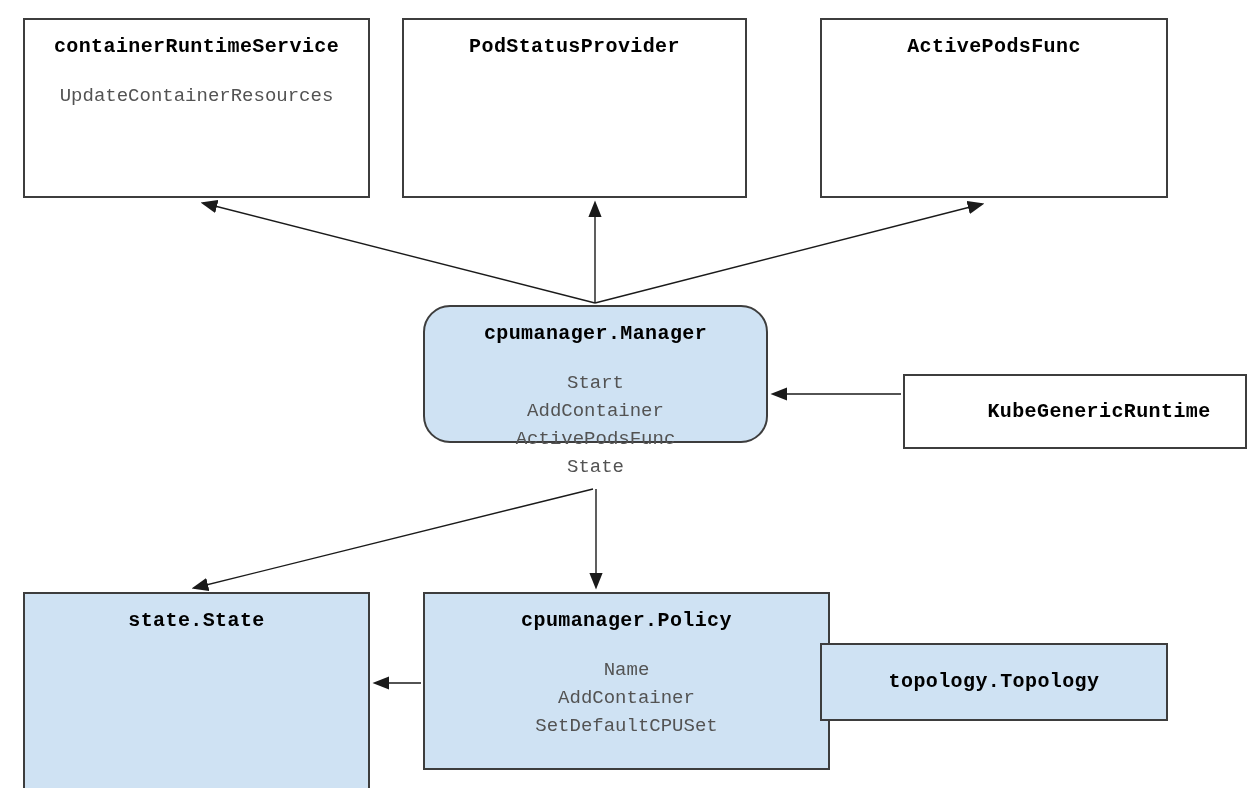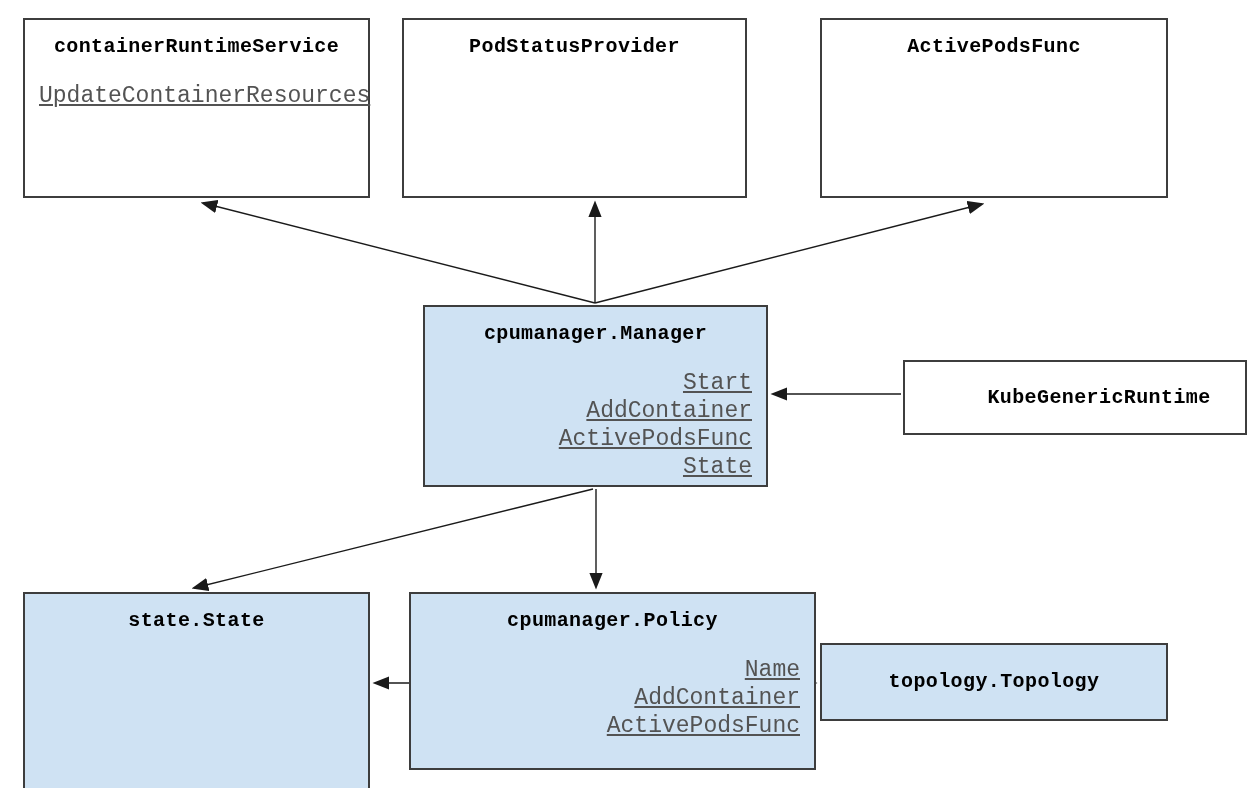--- a/index.html
+++ b/index.html
@@ -28,28 +28,27 @@
     font-size: 20px;
     letter-spacing: 0.4px;
     line-height: 24px;
     color: var(--title-text, #000);
     margin-top: 15px;
   }
   .node.center-v .node-title { margin-top: 0; }
 
   .node-methods {
     font-family: "Liberation Mono", "DejaVu Sans Mono", monospace;
-    font-size: 23px;
+    font-size: 19px;
     line-height: 28px;
     color: var(--method-text, #535353);
-    text-align: right;
+    text-align: center;
     padding: 0 14px;
     margin-top: 23px;
     white-space: pre-line;
-    text-decoration: underline;
   }
 
   svg.arrows { position: absolute; inset: 0; pointer-events: none; }
 </style>
 </head>
 <body>
 
 <div id="canvas">
 
   <svg class="arrows" width="1258" height="788" viewBox="0 0 1258 788">
@@ -76,40 +75,40 @@
   </div>
 
   <div class="node" style="left:402px; top:18px; width:345px; height:180px;">
     <div class="node-title">PodStatusProvider</div>
   </div>
 
   <div class="node" style="left:820px; top:18px; width:348px; height:180px;">
     <div class="node-title">ActivePodsFunc</div>
   </div>
 
-  <div class="node blue" style="left:423px; top:305px; width:345px; height:182px;">
+  <div class="node blue" style="left:423px; top:305px; width:345px; height:138px;border-radius:27px;">
     <div class="node-title">cpumanager.Manager</div>
     <div class="node-methods">Start
 AddContainer
 ActivePodsFunc
 State</div>
   </div>
 
-  <div class="node center-v" style="left:903px; top:360px; width:344px; height:75px;padding-left:48px;">
+  <div class="node center-v" style="left:903px; top:374px; width:344px; height:75px;padding-left:48px;">
     <div class="node-title">KubeGenericRuntime</div>
   </div>
 
   <div class="node blue" style="left:23px; top:592px; width:347px; height:218px;">
     <div class="node-title">state.State</div>
   </div>
 
-  <div class="node blue" style="left:409px; top:592px; width:407px; height:178px;">
+  <div class="node blue" style="left:423px; top:592px; width:407px; height:178px;">
     <div class="node-title">cpumanager.Policy</div>
     <div class="node-methods">Name
 AddContainer
-ActivePodsFunc</div>
+SetDefaultCPUSet</div>
   </div>
 
   <div class="node blue center-v" style="left:820px; top:643px; width:348px; height:78px;">
     <div class="node-title">topology.Topology</div>
   </div>
 
 </div>
 
 </body></html>

